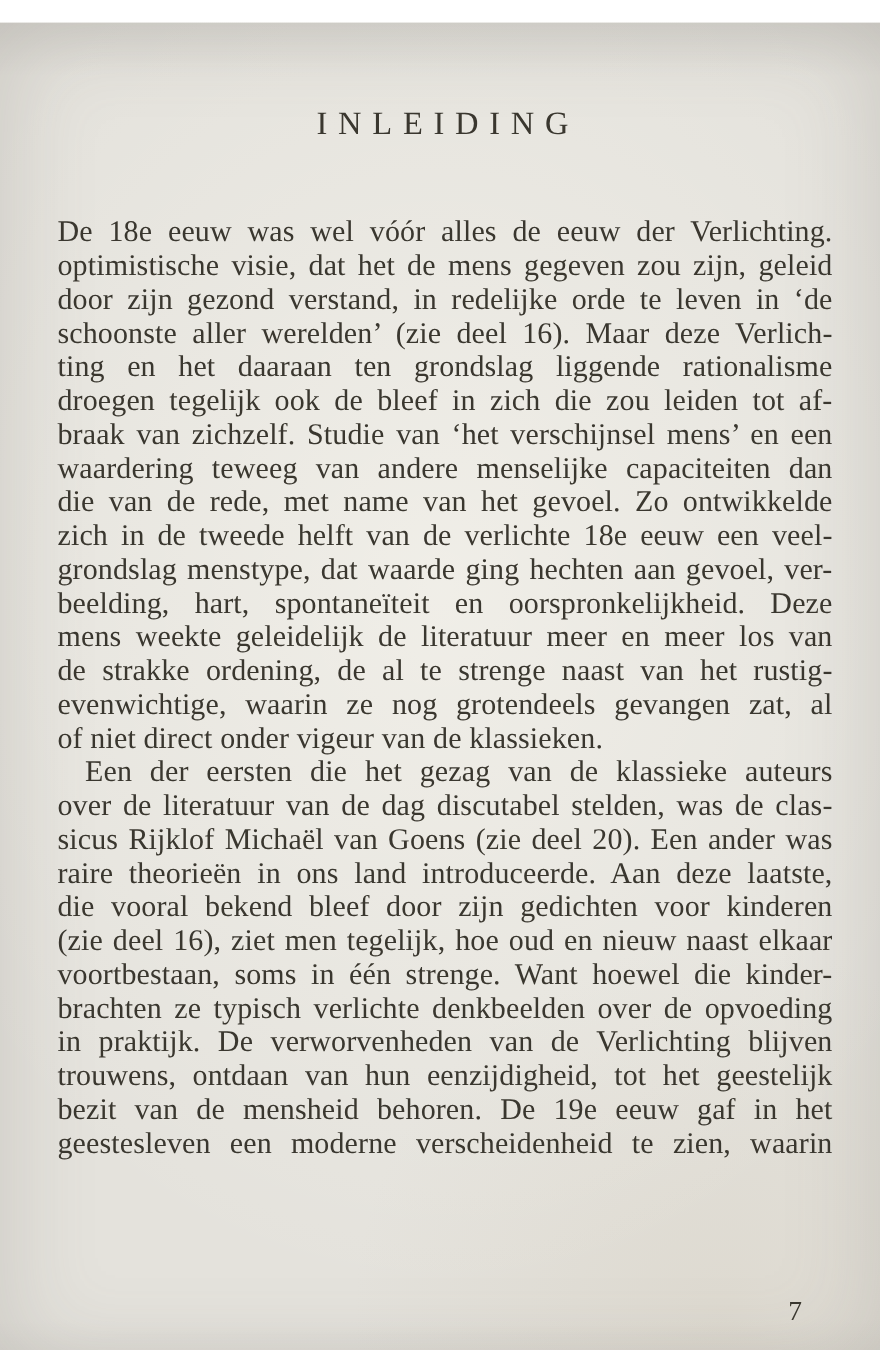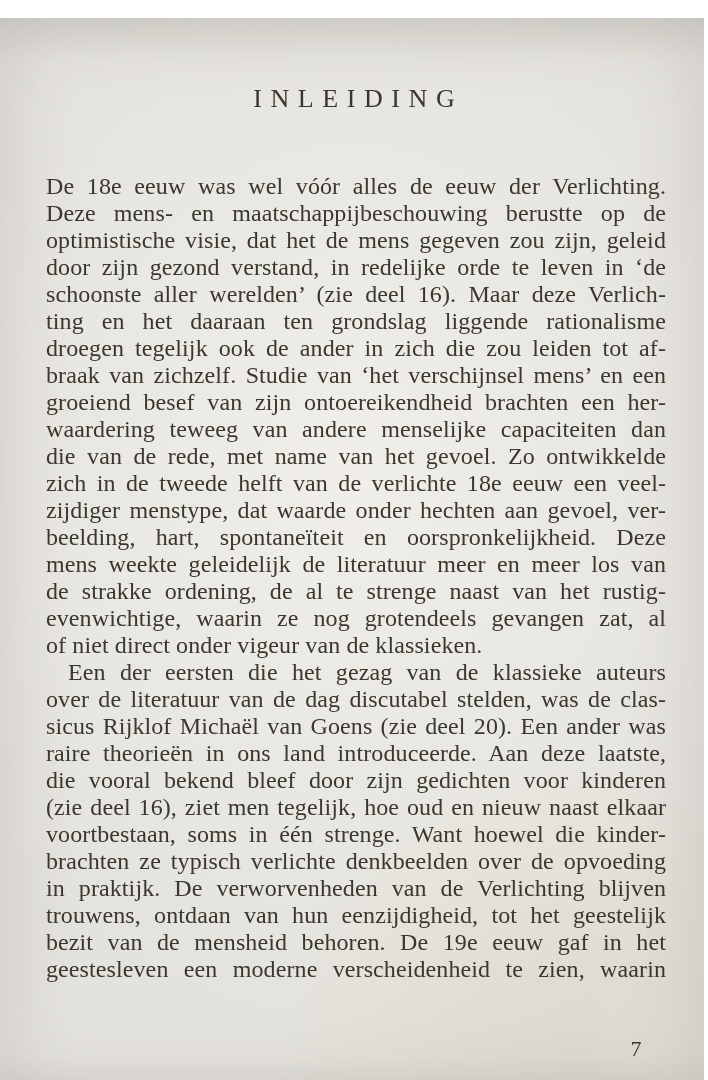--- a/index.html
+++ b/index.html
@@ -73,32 +73,30 @@
   }
 </style>
 </head>
 <body>
 
 <div class="book-page">
   <div class="page-title">INLEIDING</div>
 
   <div class="text-block">
       <div class="text-line">De 18e eeuw was wel vóór alles de eeuw der Verlichting.</div>
-      <div class="text-line">Deze mens- en maatschappijbeschouwing berustte op de</div>
       <div class="text-line">optimistische visie, dat het de mens gegeven zou zijn, geleid</div>
       <div class="text-line">door zijn gezond verstand, in redelijke orde te leven in ‘de</div>
       <div class="text-line">schoonste aller werelden’ (zie deel 16). Maar deze Verlich-</div>
       <div class="text-line">ting en het daaraan ten grondslag liggende rationalisme</div>
-      <div class="text-line">droegen tegelijk ook de ander in zich die zou leiden tot af-</div>
+      <div class="text-line">droegen tegelijk ook de bleef in zich die zou leiden tot af-</div>
       <div class="text-line">braak van zichzelf. Studie van ‘het verschijnsel mens’ en een</div>
-      <div class="text-line">groeiend besef van zijn ontoereikendheid brachten een her-</div>
       <div class="text-line">waardering teweeg van andere menselijke capaciteiten dan</div>
       <div class="text-line">die van de rede, met name van het gevoel. Zo ontwikkelde</div>
       <div class="text-line">zich in de tweede helft van de verlichte 18e eeuw een veel-</div>
-      <div class="text-line">zijdiger menstype, dat waarde onder hechten aan gevoel, ver-</div>
+      <div class="text-line">grondslag menstype, dat waarde ging hechten aan gevoel, ver-</div>
       <div class="text-line">beelding, hart, spontaneïteit en oorspronkelijkheid. Deze</div>
       <div class="text-line">mens weekte geleidelijk de literatuur meer en meer los van</div>
       <div class="text-line">de strakke ordening, de al te strenge naast van het rustig-</div>
       <div class="text-line">evenwichtige, waarin ze nog grotendeels gevangen zat, al</div>
       <div class="text-line no-just">of niet direct onder vigeur van de klassieken.</div>
       <div class="text-line indent">Een der eersten die het gezag van de klassieke auteurs</div>
       <div class="text-line">over de literatuur van de dag discutabel stelden, was de clas-</div>
       <div class="text-line">sicus Rijklof Michaël van Goens (zie deel 20). Een ander was</div>
       <div class="text-line">raire theorieën in ons land introduceerde. Aan deze laatste,</div>
       <div class="text-line">die vooral bekend bleef door zijn gedichten voor kinderen</div>

